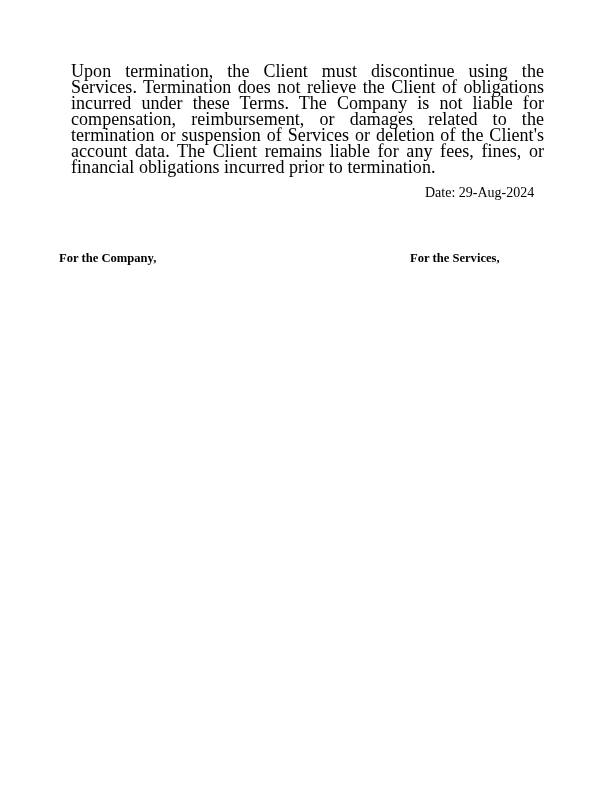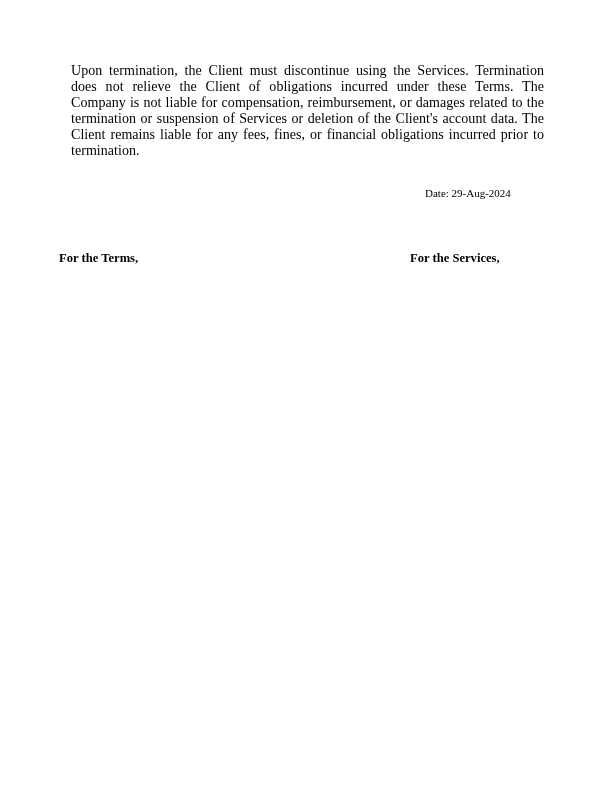--- a/index.html
+++ b/index.html
@@ -16,30 +16,30 @@
     font-family: "Liberation Serif", "DejaVu Serif", serif;
     color: #000000;
     -webkit-font-smoothing: antialiased;
   }
   .body-paragraph {
     position: absolute;
     left: 71px;
     top: 63px;
     width: 473px;
     margin: 0;
-    font-size: 14px;
+    font-size: 18px;
     line-height: 16px;
     text-align: justify;
     letter-spacing: 0.05px;
   }
   .date-line {
     position: absolute;
     left: 425px;
     top: 185px;
-    font-size: 11px;
+    font-size: 14px;
     line-height: 16px;
     white-space: nowrap;
   }
   .signature-label {
     position: absolute;
     top: 250px;
     font-size: 12.6px;
     line-height: 16px;
     font-weight: bold;
     white-space: nowrap;
@@ -53,17 +53,17 @@
 </style>
 </head>
 <body>
 
 <div class="page">
 
   <p class="body-paragraph">Upon termination, the Client must discontinue using the Services. Termination does not relieve the Client of obligations incurred under these Terms. The Company is not liable for compensation, reimbursement, or damages related to the termination or suspension of Services or deletion of the Client's account data. The Client remains liable for any fees, fines, or financial obligations incurred prior to termination.</p>
 
   <div class="date-line">Date: 29-Aug-2024</div>
 
-  <div class="signature-label signature-client">For the Terms,</div>
+  <div class="signature-label signature-client">For the Company,</div>
 
   <div class="signature-label signature-company">For the Services,</div>
 
 </div>
 
 </body></html>

